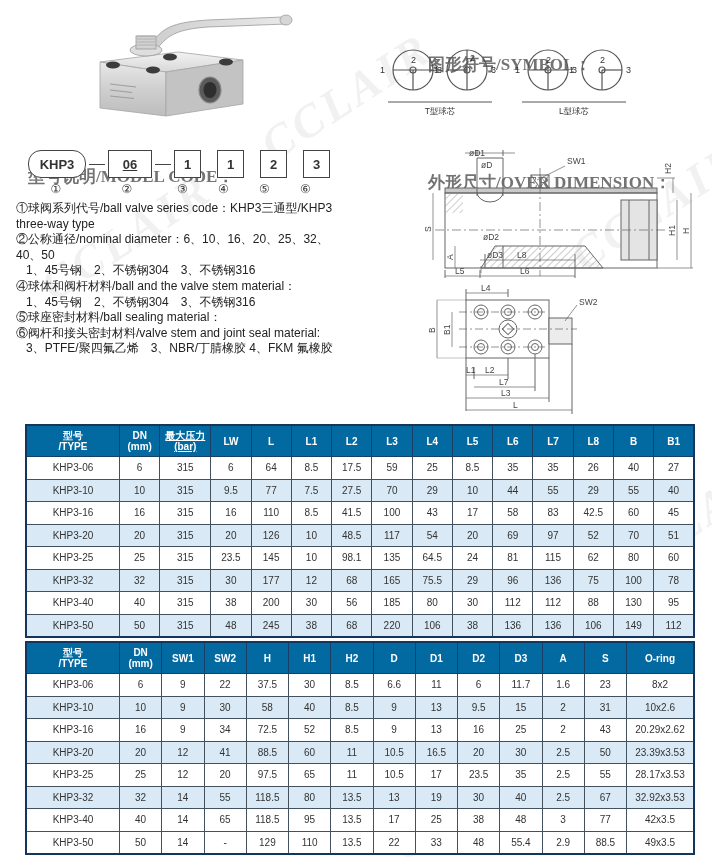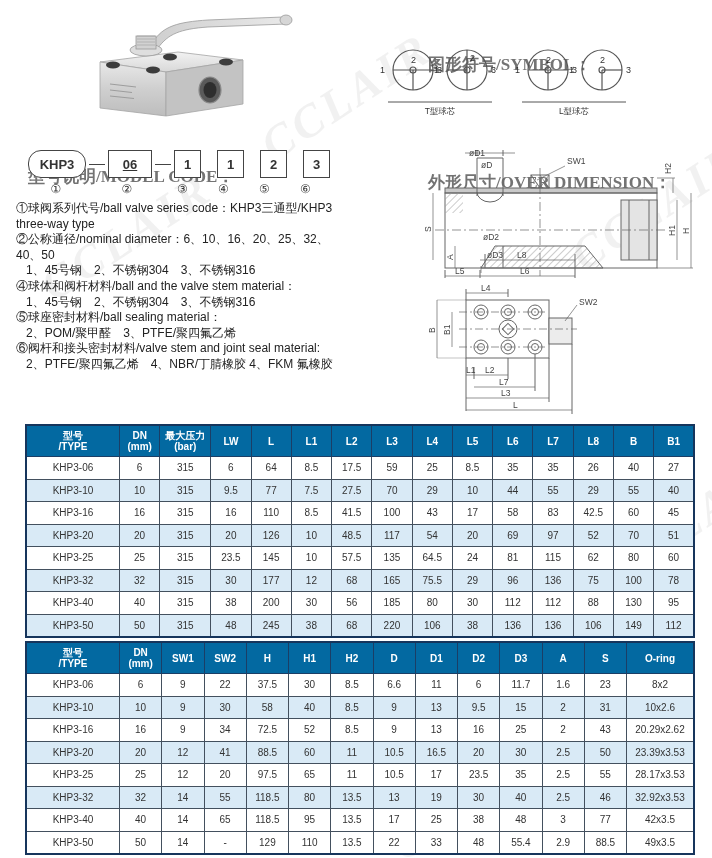--- a/index.html
+++ b/index.html
@@ -34,21 +34,21 @@
   .dim-table{position:absolute;left:25px;border-collapse:collapse;width:670px;table-layout:fixed;
              font-size:10px;}
   .dim-table th{background:#0369a1;color:#fff;font-weight:bold;border:1px solid #1b3e66;
                 padding:1px 0;line-height:11px;height:28px;border-top:2px dashed #aecfe8;}
   .dim-table td{border:1px solid #43505e;color:#333;text-align:center;height:21.5px;
                 padding:0;background:#fff;}
   .dim-table{border:2px solid #16355c;}
   .dim-table tbody tr:nth-child(even) td{background:#d9eaf6;}
   #table2.dim-table tbody tr:last-child td{background:#fff;}
   .dim-table th:first-child,.dim-table td:first-child{width:92px;}
-  #table1 th:nth-child(3){width:50px;}
+  #table1 th:nth-child(3){width:50px;text-decoration:underline;}
   #table2 th:last-child,#table2 td:last-child{width:66px;}
   
   .photo{position:absolute;left:58px;top:4px;}
 </style>
 </head>
 <body>
 <div class="page">
 
 <div class="wm" style="left:30px;top:210px;">CCLAIR</div>
 <div class="wm" style="left:250px;top:70px;">CCLAIR</div>
@@ -129,23 +129,22 @@
   <span style="width:25px;">⑥</span>
 </div>
 
 <div class="notes">
   <div>①球阀系列代号/ball valve series code：KHP3三通型/KHP3 three-way type</div>
   <div>②公称通径/nominal diameter：6、10、16、20、25、32、40、50</div>
   <div class="indent">1、45号钢　2、不锈钢304　3、不锈钢316</div>
   <div>④球体和阀杆材料/ball and the valve stem material：</div>
   <div class="indent">1、45号钢　2、不锈钢304　3、不锈钢316</div>
   <div>⑤球座密封材料/ball sealing material：</div>
-  <div class="indent">2、POM/聚甲醛　3、PTFE/聚四氟乙烯</div>
   <div>⑥阀杆和接头密封材料/valve stem and joint seal material:</div>
-  <div class="indent">2、PTFE/聚四氟乙烯　4、NBR/丁腈橡胶 4、FKM 氟橡胶</div>
+  <div class="indent">3、PTFE/聚四氟乙烯　3、NBR/丁腈橡胶 4、FKM 氟橡胶</div>
 </div>
 
 <div class="sec-title" style="left:428px;top:8px;">图形符号/SYMBOL：</div>
 
 <svg class="sym-svg" width="350" height="86" viewBox="0 0 350 86">
   <g stroke="#555" stroke-width="1.2" fill="none">
 
     <circle cx="55" cy="34" r="20"></circle>
     <line x1="35" y1="34" x2="75" y2="34"></line>
         <line x1="55" y1="34" x2="55" y2="54"></line>
@@ -438,21 +437,21 @@
           <td>70</td>
           <td>51</td>
         </tr>
         <tr>
           <td>KHP3-25</td>
           <td>25</td>
           <td>315</td>
           <td>23.5</td>
           <td>145</td>
           <td>10</td>
-          <td>57.5</td>
+          <td>98.1</td>
           <td>135</td>
           <td>64.5</td>
           <td>24</td>
           <td>81</td>
           <td>115</td>
           <td>62</td>
           <td>80</td>
           <td>60</td>
         </tr>
         <tr>
@@ -645,21 +644,21 @@
           <td>14</td>
           <td>55</td>
           <td>118.5</td>
           <td>80</td>
           <td>13.5</td>
           <td>13</td>
           <td>19</td>
           <td>30</td>
           <td>40</td>
           <td>2.5</td>
-          <td>46</td>
+          <td>67</td>
           <td>32.92x3.53</td>
         </tr>
         <tr>
           <td>KHP3-40</td>
           <td>40</td>
           <td>14</td>
           <td>65</td>
           <td>118.5</td>
           <td>95</td>
           <td>13.5</td>

